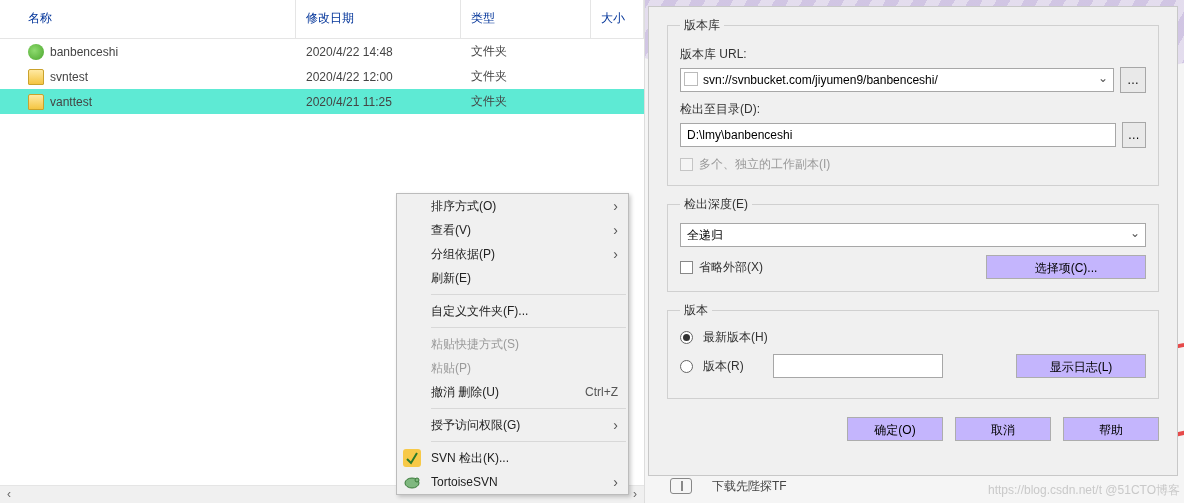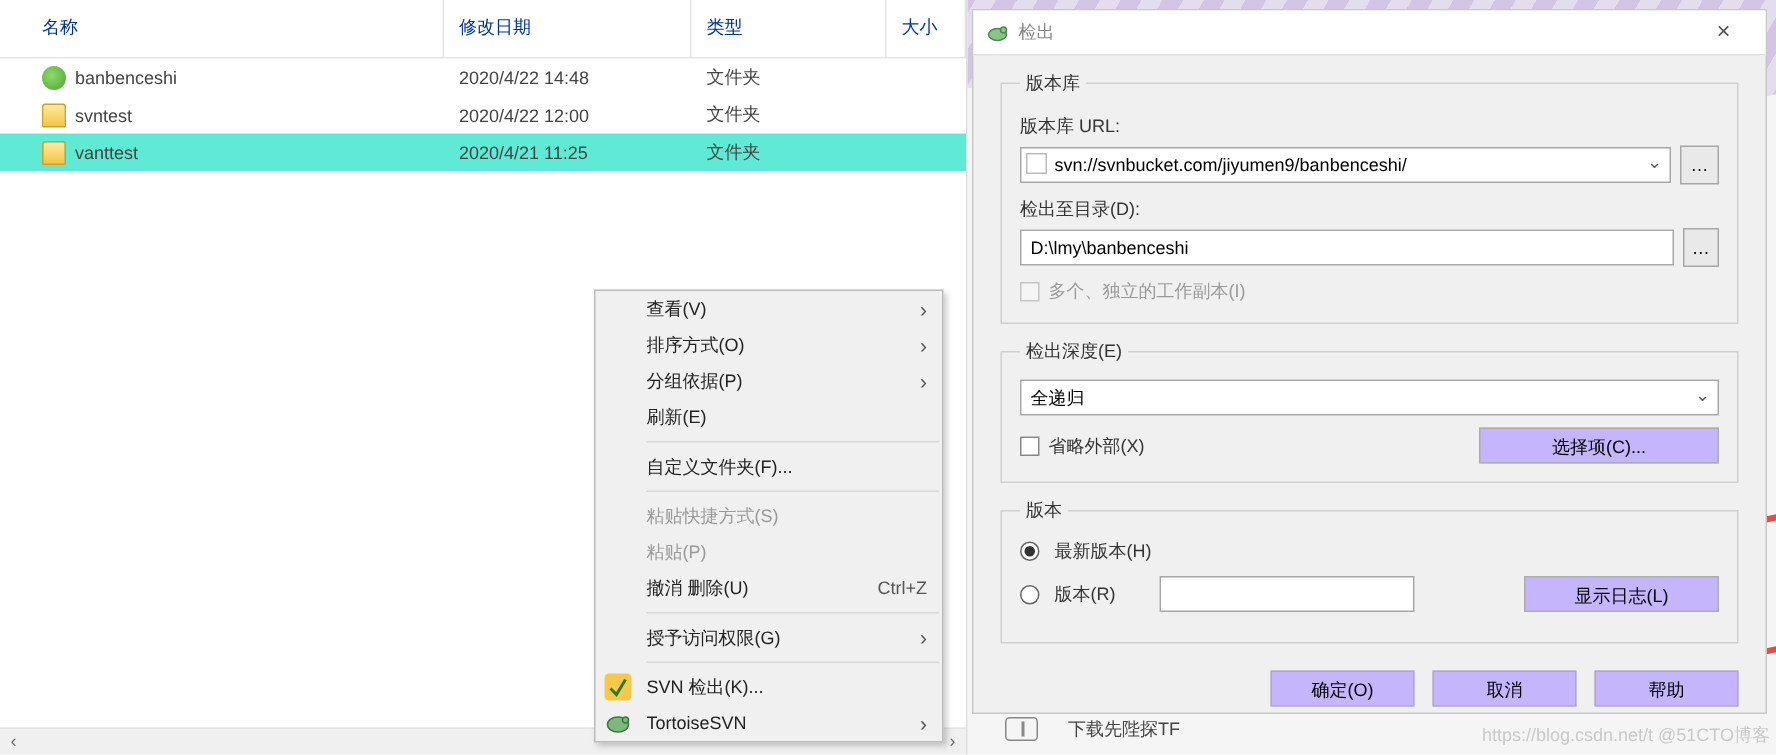--- a/index.html
+++ b/index.html
@@ -125,24 +125,24 @@
 
   <div class="hscroll">
     <div class="scroll-btn">‹</div>
     <div class="track"></div>
     <div class="scroll-btn">›</div>
   </div>
 </div>
 
 <div class="ctxmenu">
   <div class="m-row has-sub">
+      <span>排序方式(O)</span>
+    </div>
+  <div class="m-row has-sub">
       <span>查看(V)</span>
-    </div>
-  <div class="m-row has-sub">
-      <span>排序方式(O)</span>
     </div>
   <div class="m-row has-sub">
       <span>分组依据(P)</span>
     </div>
   <div class="m-row">
       <span>刷新(E)</span>
     </div>
   <div class="m-sep"></div>
   <div class="m-row">
       <span>自定义文件夹(F)...</span>
@@ -176,30 +176,20 @@
       <svg width="18" height="18">
           <ellipse cx="9" cy="10" rx="7" ry="5" fill="#7fb87f" stroke="#3a7a3a"></ellipse>
           <circle cx="14" cy="7" r="2" fill="#7fb87f" stroke="#3a7a3a"></circle>
         </svg>
     </span>
     <span>TortoiseSVN</span>
   </div>
 </div>
 
 <div class="dialog">
-  <div class="titlebar">
-    <span class="t-ico">
-      <svg width="16" height="16">
-          <ellipse cx="8" cy="9" rx="6" ry="4" fill="#8cc28c" stroke="#4a8a4a"></ellipse>
-          <circle cx="12" cy="6" r="2" fill="#8cc28c" stroke="#4a8a4a"></circle>
-        </svg>
-    </span>
-    <span class="t-text">检出</span>
-    <span class="close">×</span>
-  </div>
 
   <div class="dlg-body">
 
     <fieldset>
       <legend>版本库</legend>
       <div class="label-line">版本库 URL:</div>
       <div class="field-row">
         <div class="combo-wrap">
           <input class="combo" style="padding-left: 22px;" value="svn://svnbucket.com/jiyumen9/banbenceshi/">
           <span style="position:absolute;left:4px;top:4px;width:14px;height:14px;border:1px solid #bbb;background:#fff;"></span>

